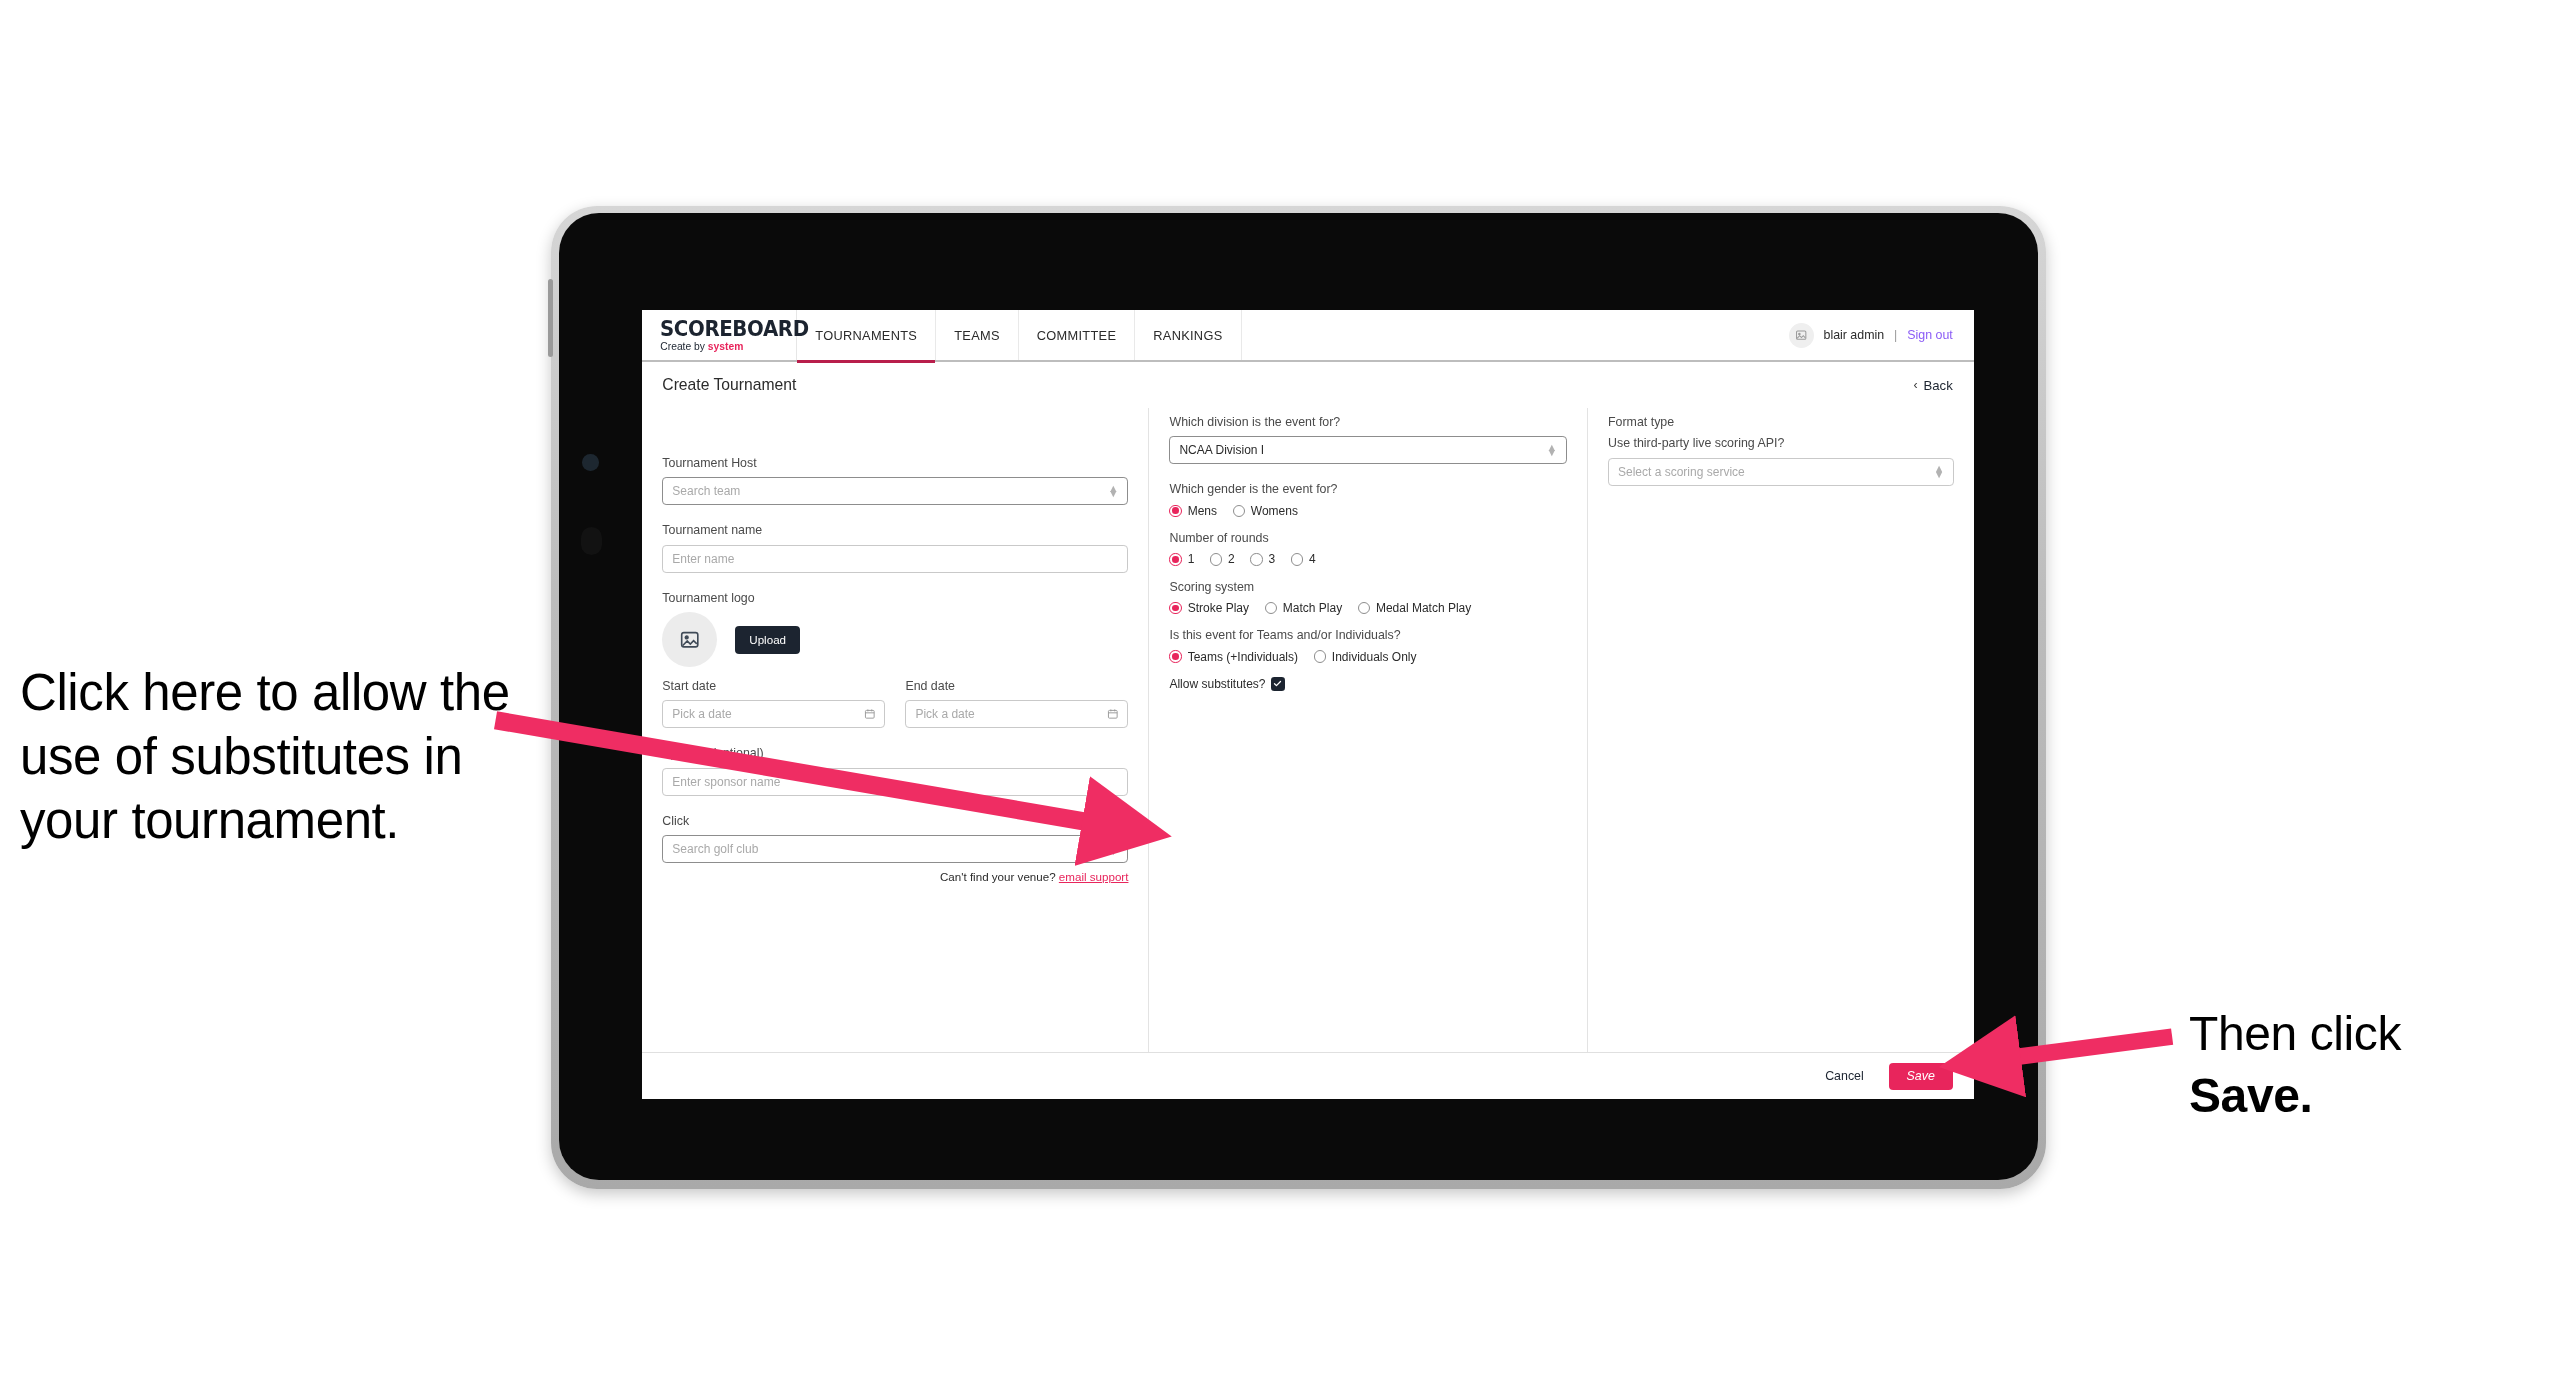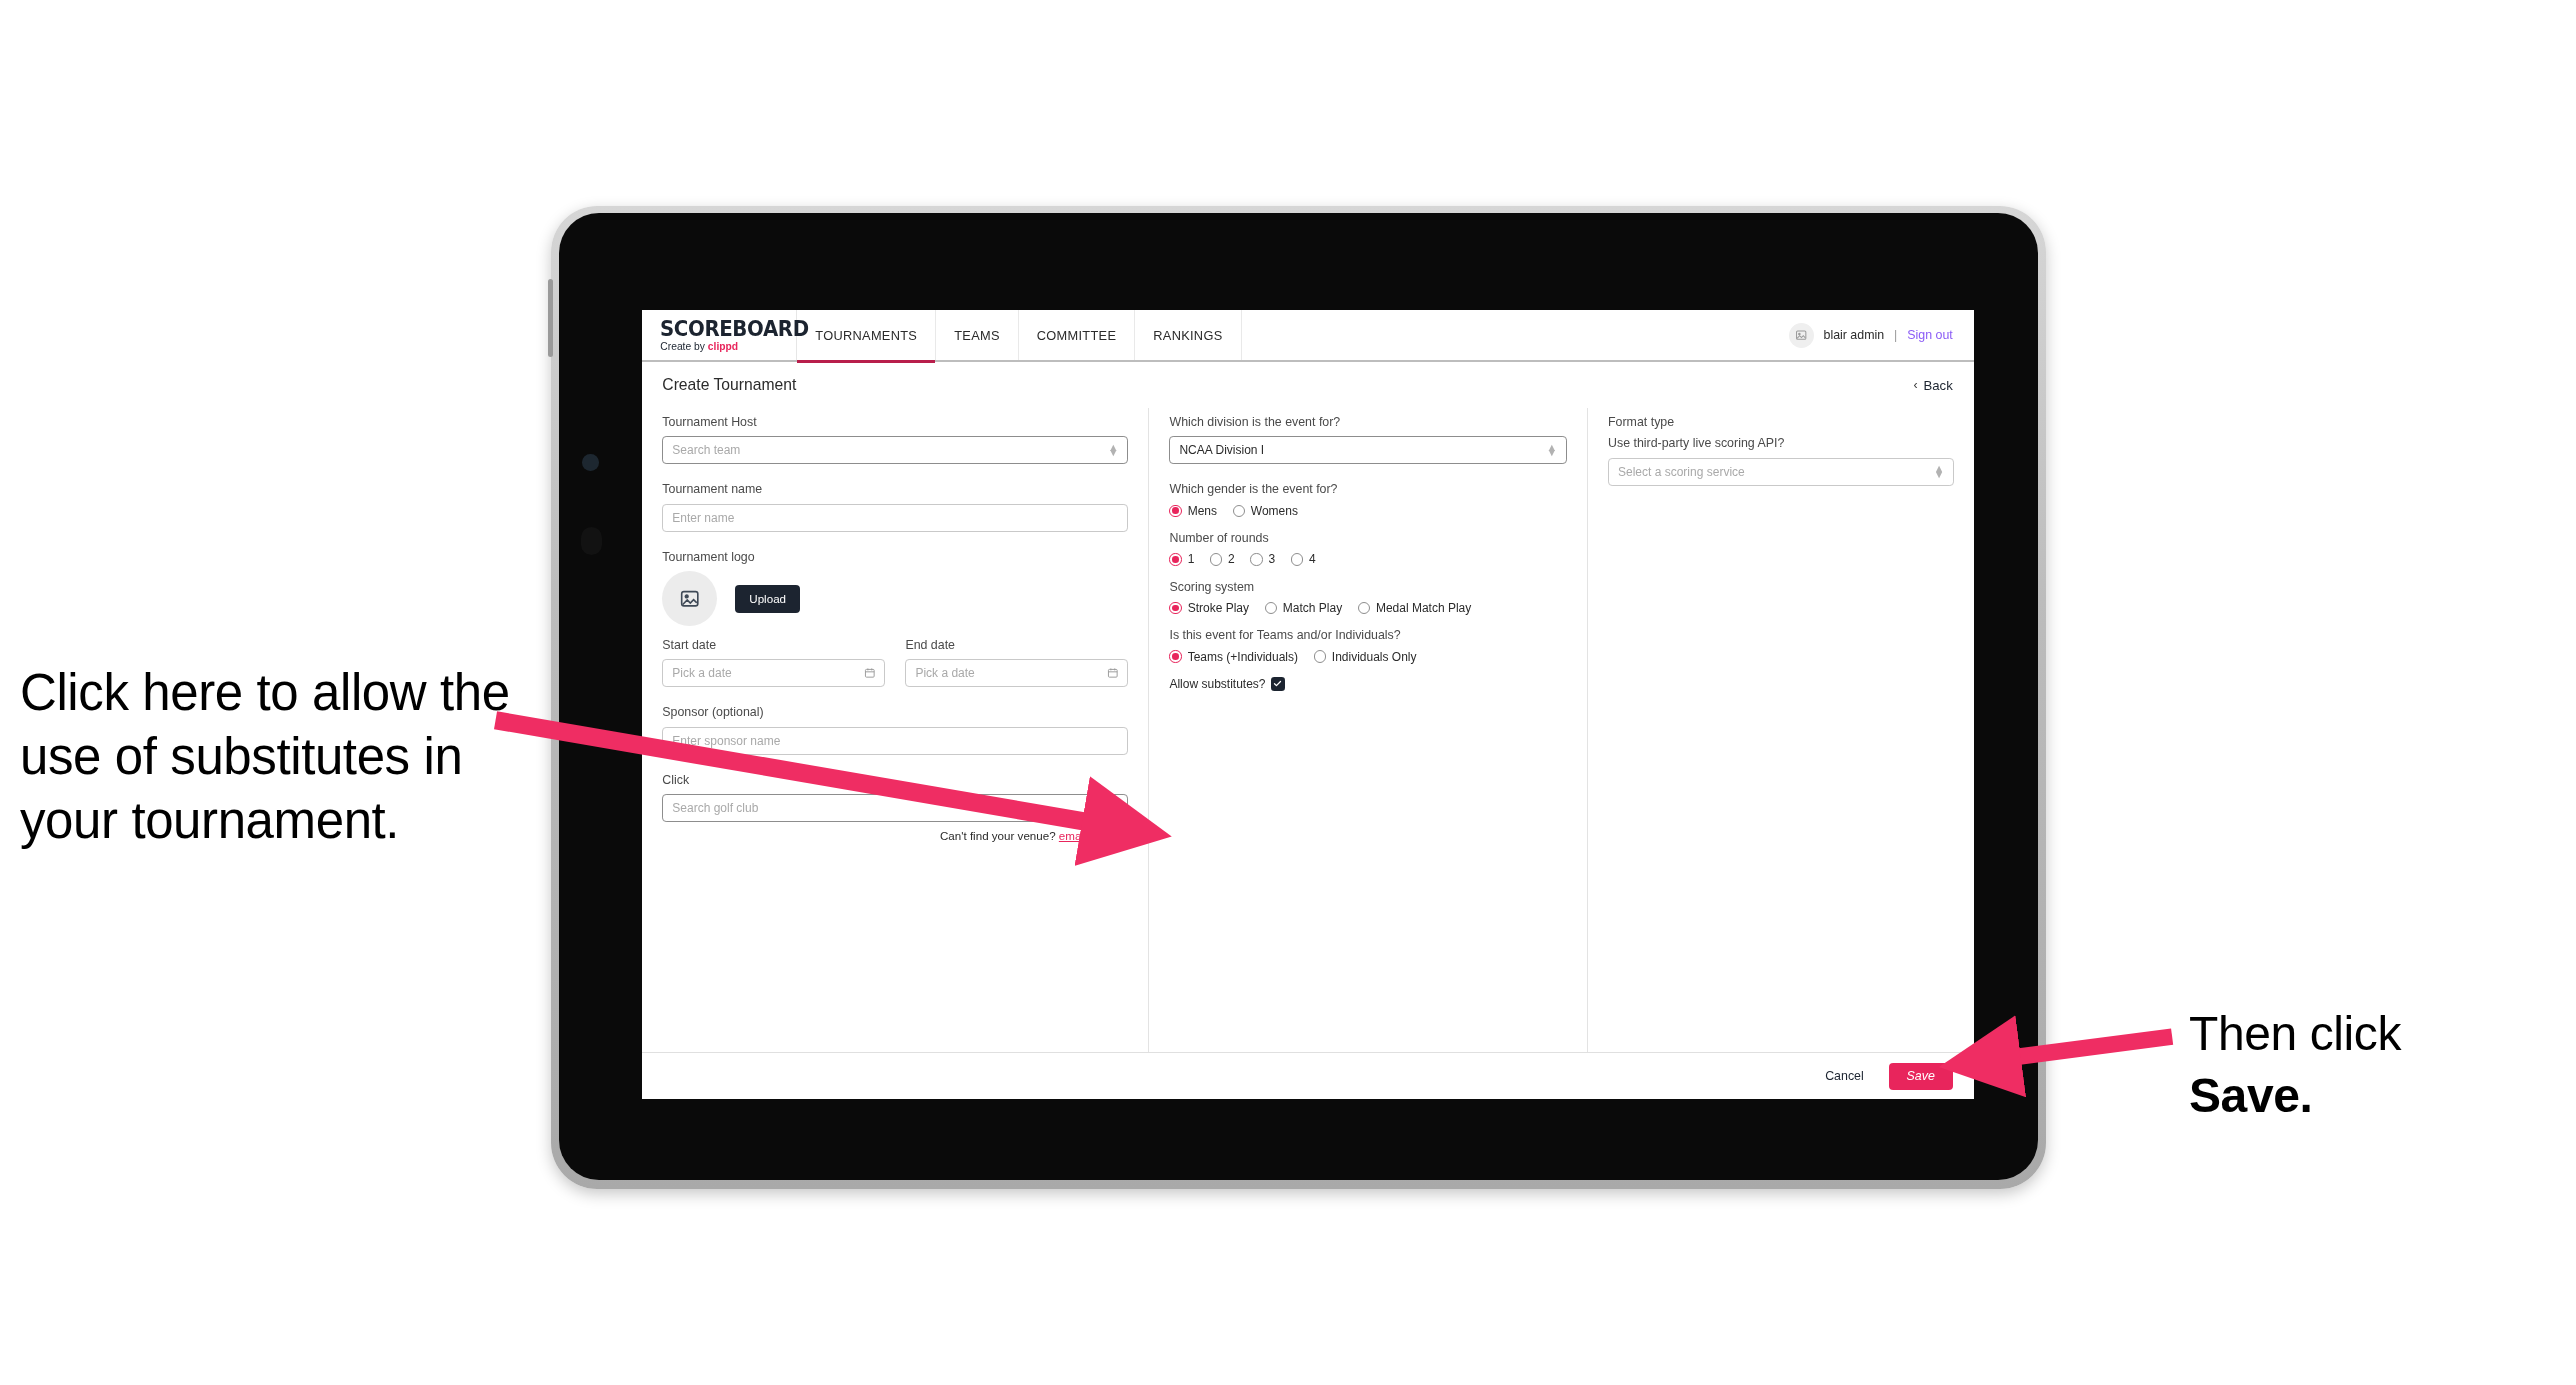--- a/index.html
+++ b/index.html
@@ -225,21 +225,21 @@
   .form-body {
     flex: 1;
     display: flex;
     padding: 0 0 0 0;
     min-height: 0;
   }
   .col {
     padding: 6.6px 20px 0 20px;
     box-sizing: border-box;
   }
-  .col-1 { width: 38%; }
+  .col-1 { width: 38%; margin-top: 41px; }
   .col-2 { width: 33%; border-left: 0.8px solid #e3e3e3; border-right: 0.8px solid #e3e3e3; }
   .col-3 { width: 29%; }
 
   .field-label {
     font-size: 12.4px;
     color: #4a4a4a;
     margin: 0 0 7.4px 0;
   }
   .field-gap { height: 18px; }
 
@@ -420,21 +420,21 @@
   <div class="tablet-screen">
     <div class="tablet-cam"></div>
     <div class="tablet-sensor"></div>
 
     <div class="app">
 
       <div class="navbar">
         <div class="brand">
           <div class="brand-name">SCOREBOARD</div>
           <div class="brand-sub">
-            <span>Create by </span><span class="clippd">clippd</span>
+            <span>Create by </span><span class="clippd">system</span>
           </div>
         </div>
         <div class="nav-tabs">
           <div class="nav-tab active">
               <span>TOURNAMENTS</span>
             </div>
           <div class="nav-tab">
               <span>TEAMS</span>
             </div>
           <div class="nav-tab">

